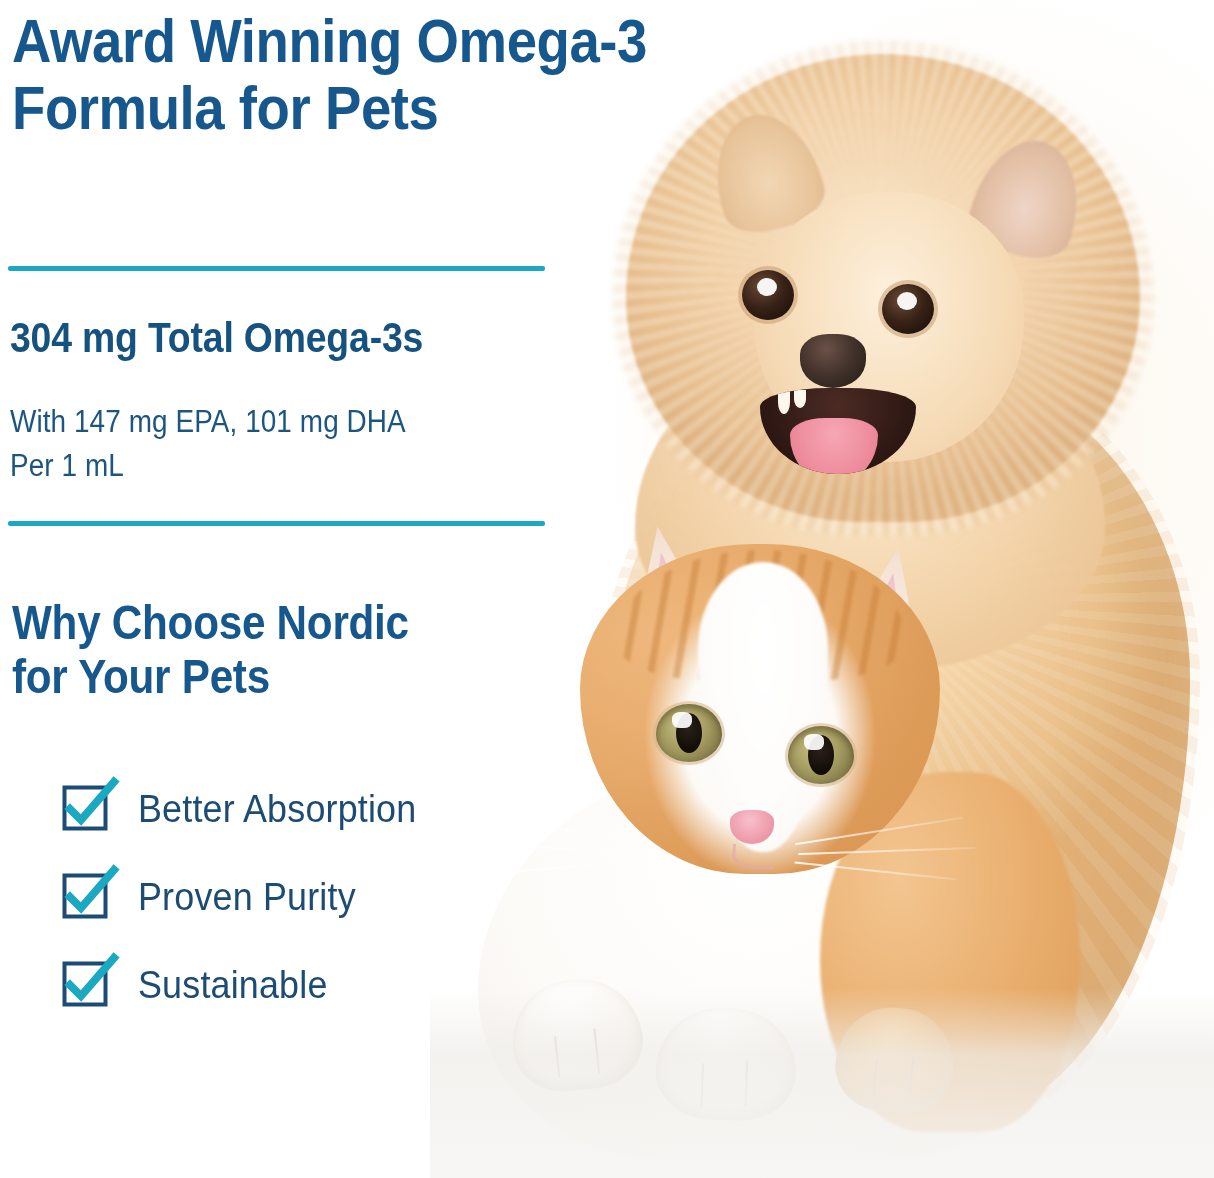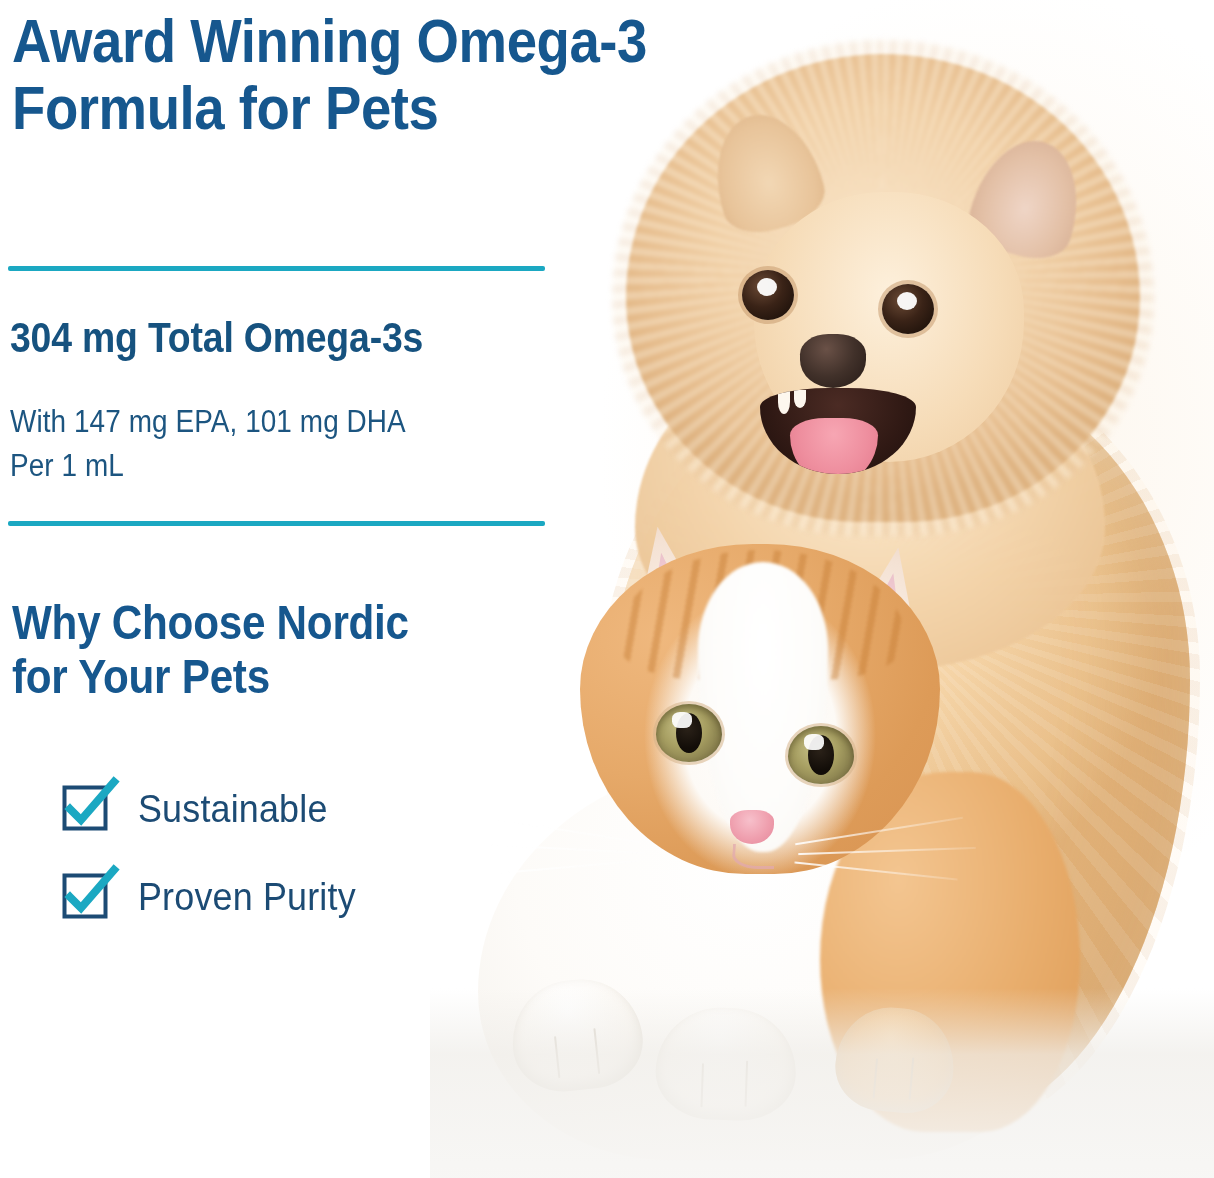--- a/index.html
+++ b/index.html
@@ -556,36 +556,45 @@
     <div class="dose-sub">With 147 mg EPA, 101 mg DHA
 Per 1 mL</div>
 
     <div class="rule two"></div>
 
     <div class="subhead">Why Choose Nordic
 for Your Pets</div>
 
     <div class="benefits">
 
+      <div class="benefit-row">
+        <span class="checkbox">
+          <svg width="46" height="46" viewBox="0 0 46 46" aria-hidden="true">
+            <rect x="2.5" y="2.5" width="41" height="41" fill="none" stroke="#1C4B74" stroke-width="4"></rect>
+            <path d="M8 24 L19 35 L52 -3" fill="none" stroke="#1BA8C2" stroke-width="8" stroke-linecap="square" stroke-linejoin="miter"></path>
+          </svg>
+        </span>
+        <span class="benefit-label">Better Absorption</span>
+      </div>
+
+      <div class="benefit-row">
+        <span class="checkbox">
+          <svg width="46" height="46" viewBox="0 0 46 46" aria-hidden="true">
+            <rect x="2.5" y="2.5" width="41" height="41" fill="none" stroke="#1C4B74" stroke-width="4"></rect>
+            <path d="M8 24 L19 35 L52 -3" fill="none" stroke="#1BA8C2" stroke-width="8" stroke-linecap="square" stroke-linejoin="miter"></path>
+          </svg>
+        </span>
+        <span class="benefit-label">Proven Purity</span>
+      </div>
 
       <div class="benefit-row">
         <span class="checkbox">
           <svg width="46" height="46" viewBox="0 0 46 46" aria-hidden="true">
             <rect x="2.5" y="2.5" width="41" height="41" fill="none" stroke="#1C4B74" stroke-width="4"></rect>
             <path d="M8 24 L19 35 L52 -3" fill="none" stroke="#1BA8C2" stroke-width="8" stroke-linecap="square" stroke-linejoin="miter"></path>
           </svg>
         </span>
         <span class="benefit-label">Sustainable</span>
       </div>
 
-      <div class="benefit-row">
-        <span class="checkbox">
-          <svg width="46" height="46" viewBox="0 0 46 46" aria-hidden="true">
-            <rect x="2.5" y="2.5" width="41" height="41" fill="none" stroke="#1C4B74" stroke-width="4"></rect>
-            <path d="M8 24 L19 35 L52 -3" fill="none" stroke="#1BA8C2" stroke-width="8" stroke-linecap="square" stroke-linejoin="miter"></path>
-          </svg>
-        </span>
-        <span class="benefit-label">Proven Purity</span>
-      </div>
-
     </div>
   </div>
 </div>
 
 </body></html>

